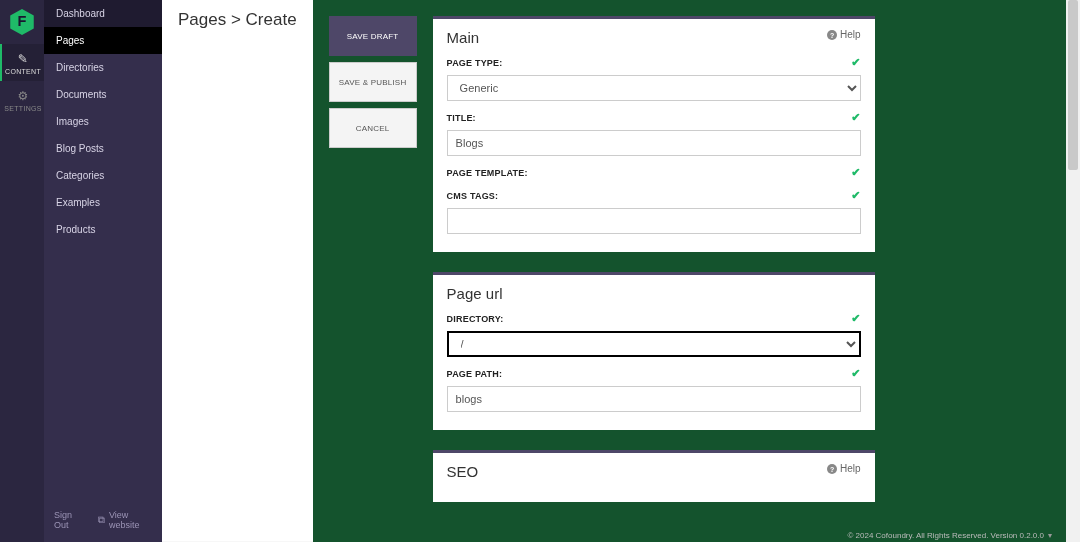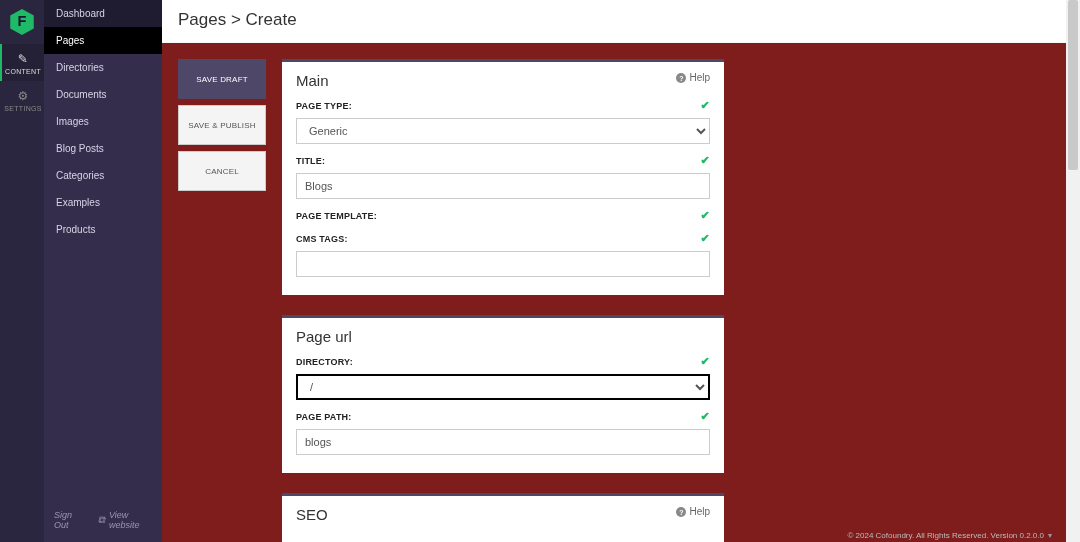--- a/index.html
+++ b/index.html
@@ -64,28 +64,28 @@
   .nav2 .nav2-item.active { background: #000; color: #fff; }
   .nav2 .spacer { flex: 1; }
   .nav2 .footer-links {
     padding: 8px 10px 12px 10px;
     font-size: 9px;
     color: #9b94b5;
     display: flex;
     gap: 14px;
     align-items: center;
   }
-  .nav2 .footer-links a { color: #9b94b5; text-decoration: none; cursor: pointer; display: inline-flex; align-items: center; gap: 4px; font-style: italic; }
+  .nav2 .footer-links a { color: #9b94b5; text-decoration: none; cursor: pointer; display: inline-flex; align-items: center; gap: 4px; }
 
   
   .main {
     flex: 1;
     display: flex;
-    flex-direction: column;
-    background: #7f1d1d;
+    flex-direction: row;
+    background: #14532d;
     overflow: hidden;
     position: relative;
   }
   .titlebar {
     background: #fff;
     padding: 10px 16px 12px 16px;
     font-size: 17px;
     color: #333;
     border-bottom: 1px solid rgba(0,0,0,0.03);
   }

